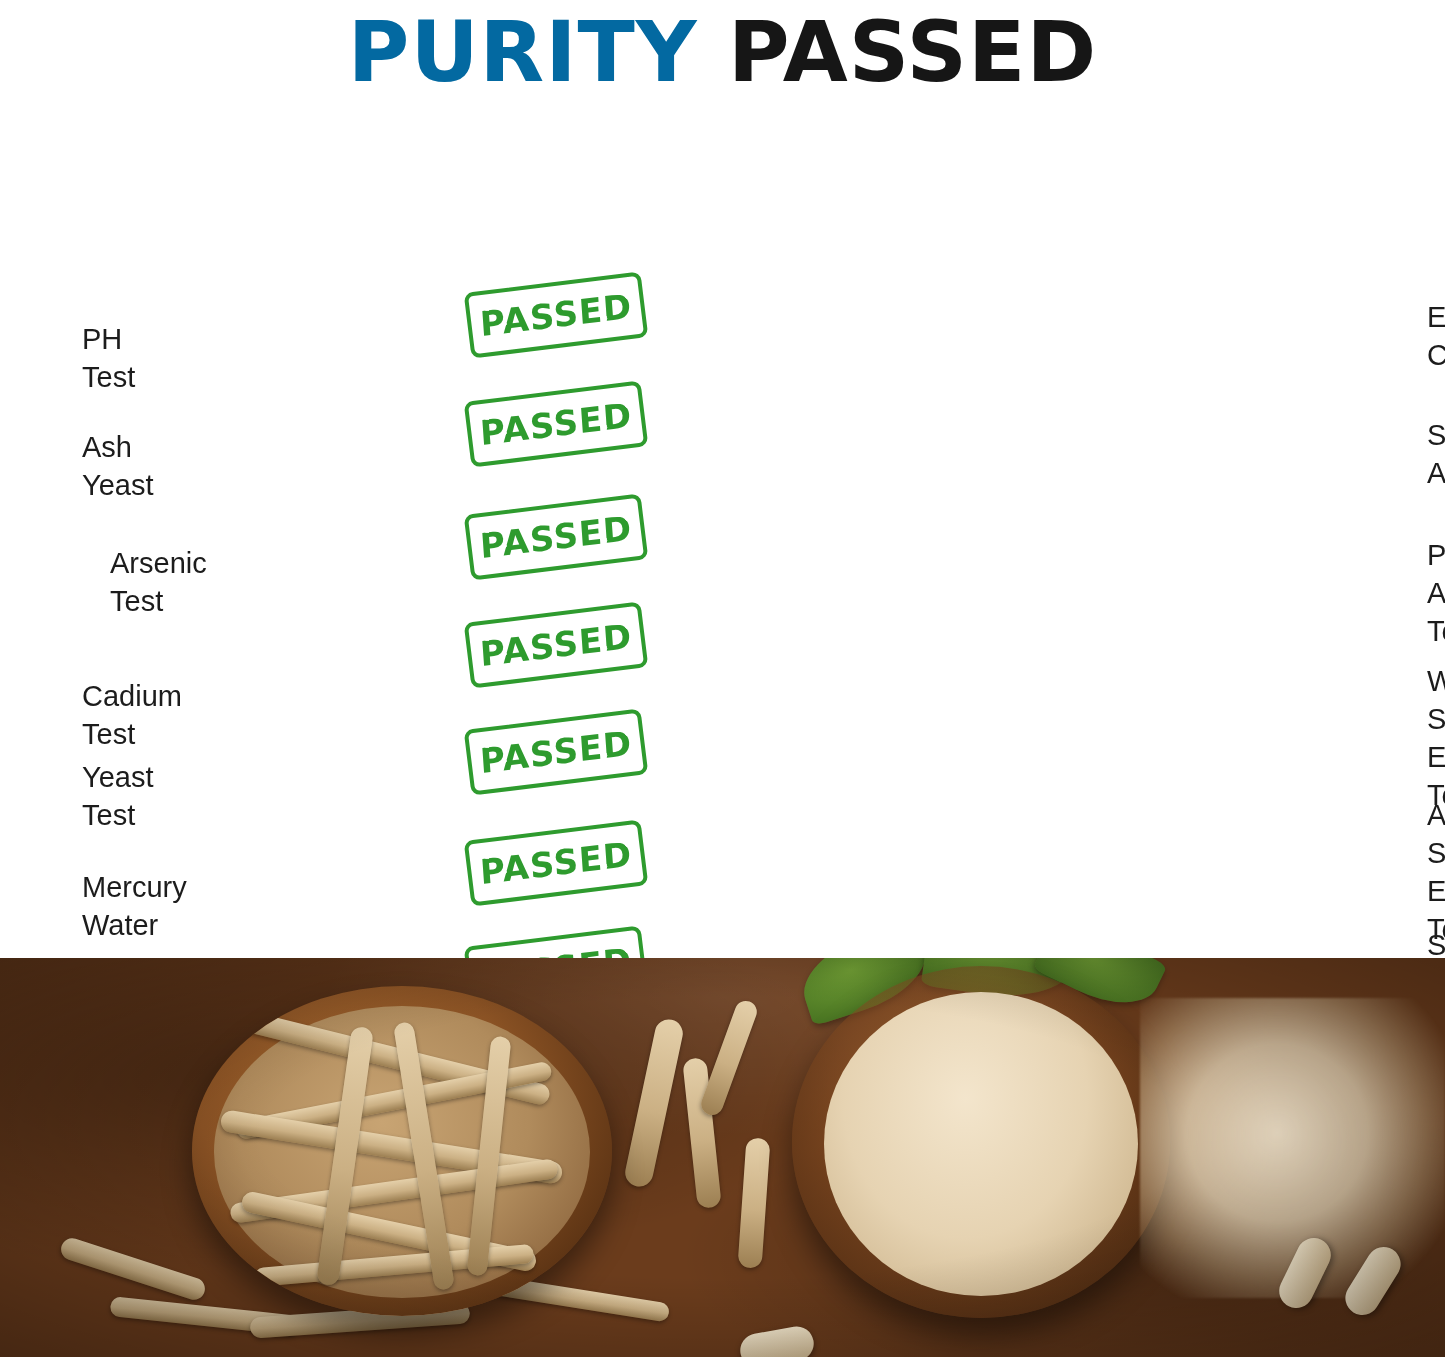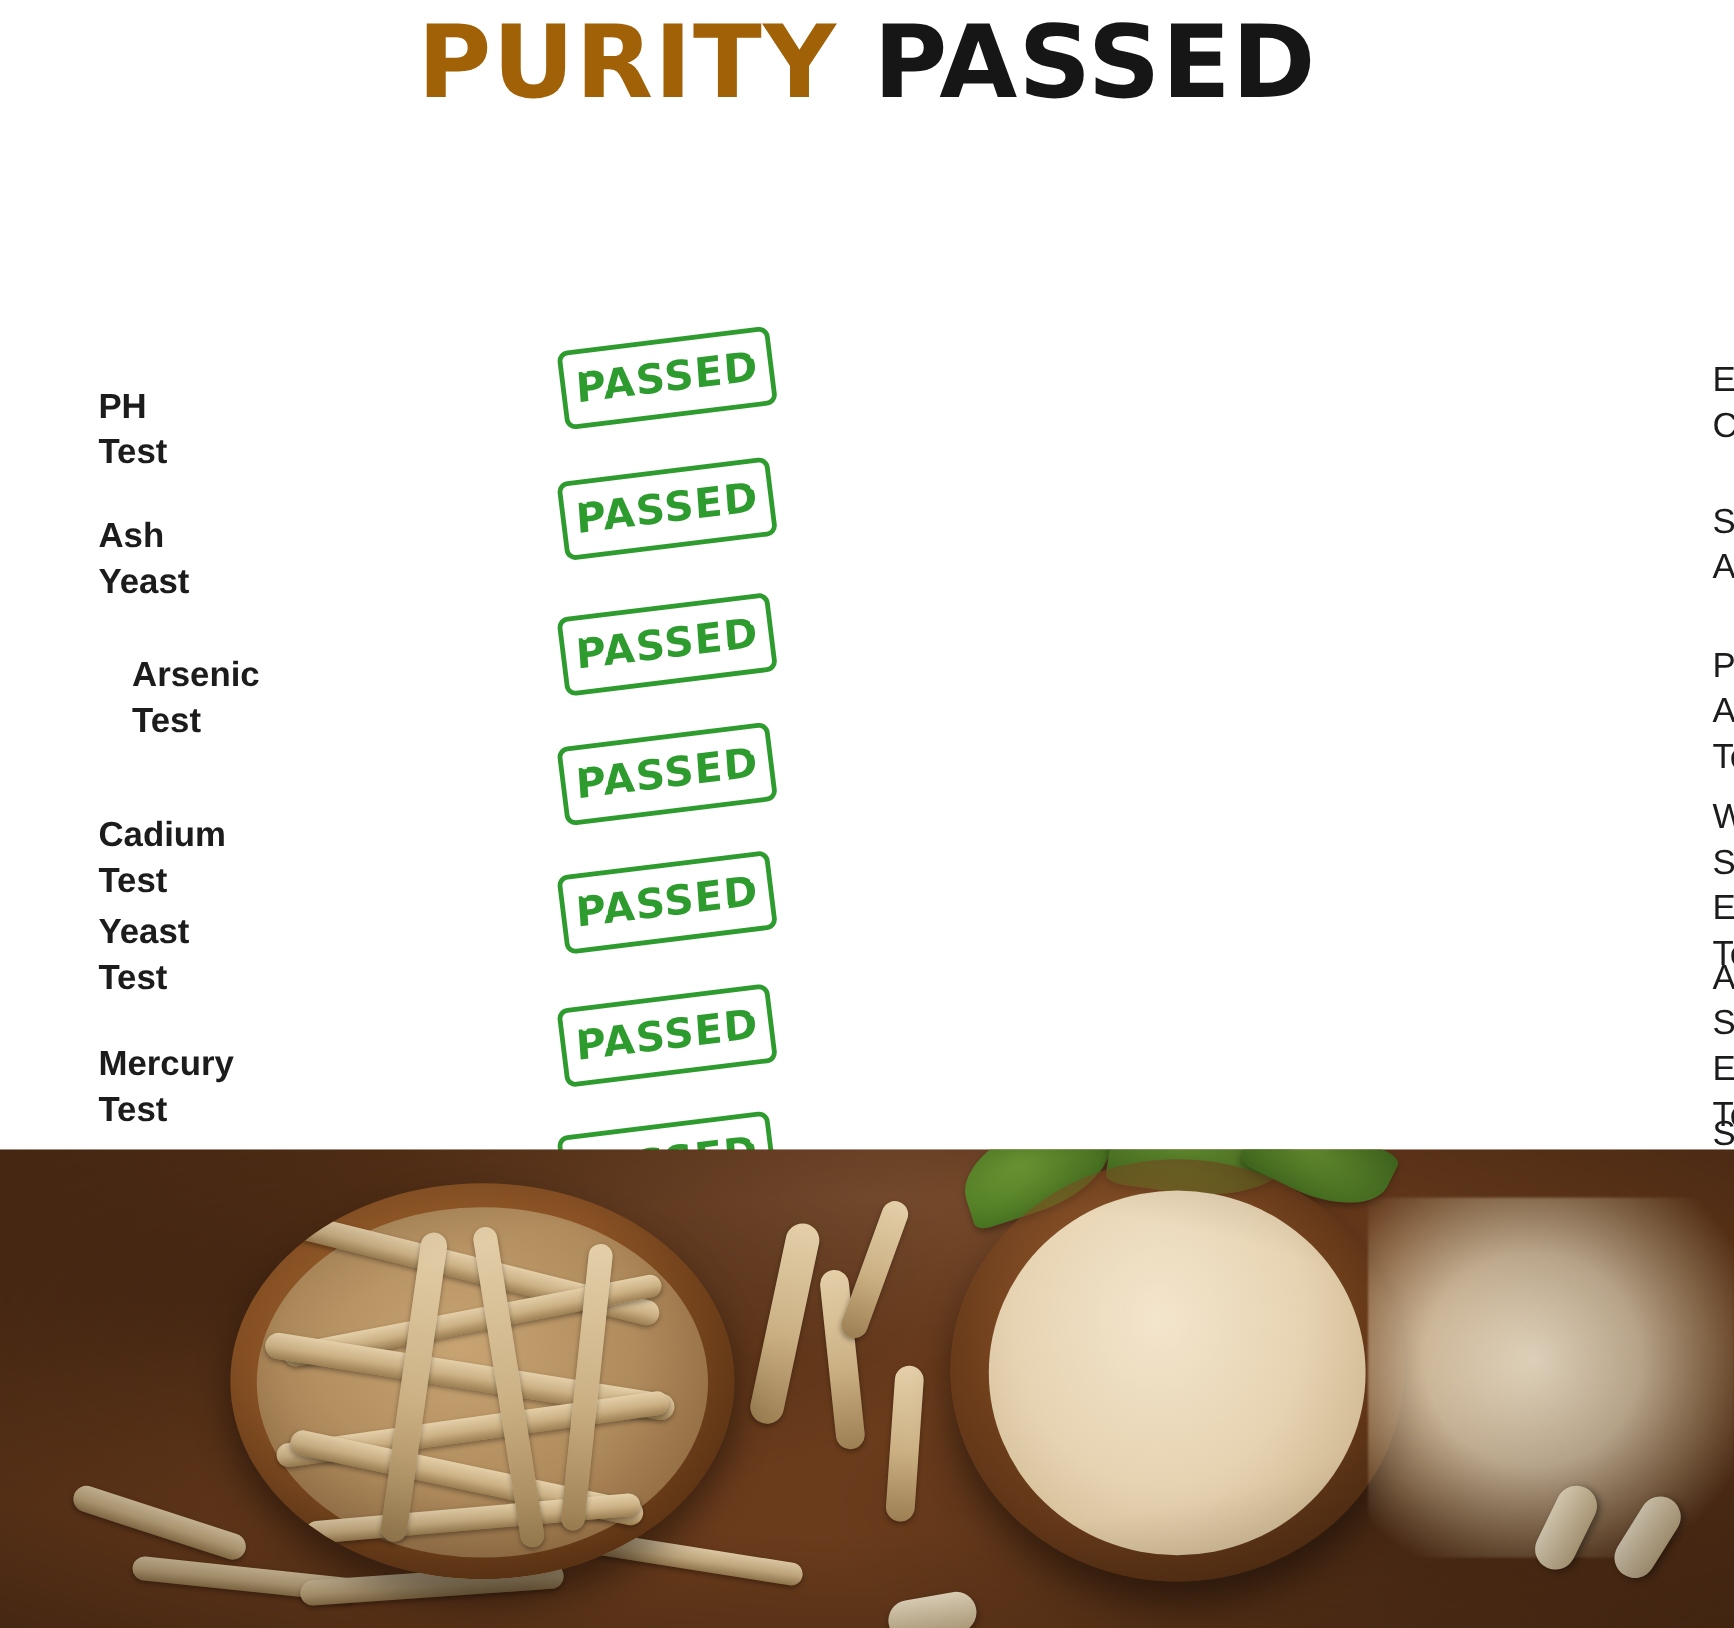--- a/index.html
+++ b/index.html
@@ -24,21 +24,21 @@
     height: 108px;
   }
   .title {
     font-family: "DejaVu Sans", sans-serif;
     font-weight: bold;
     font-size: 84px;
     letter-spacing: 1px;
     line-height: 100px;
     white-space: nowrap;
   }
-  .title .word-1 { color: #a16207; }
+  .title .word-1 { color: #0369a1; }
   .title .word-2 { color: #161616; }
 
   
   .tests-area {
     position: relative;
     width: 1445px;
     height: 850px;
   }
 
   .col {
@@ -53,21 +53,21 @@
     display: block;
   }
   .label {
     position: absolute;
     font-size: 29px;
     color: #1c1c1c;
     line-height: 38px;
     white-space: pre-line;
     font-family: "Liberation Sans", sans-serif;
   }
-  .label-left  { left: 82px; font-weight: bold; }
+  .label-left  { left: 82px; }
   .label-right { left: 737px; }
 
   
   .stamp {
     position: absolute;
     width: 178px;
     height: 66px;
     transform: rotate(-7deg);
   }
   .stamp .frame {
@@ -260,21 +260,21 @@
     <div class="row">
       <div class="label label-left" style="top:650px;">Yeast Test</div>
       <div class="stamp stamp-left" style="top:611px;">
         <div class="frame"></div>
         <div class="txt">PASSED</div>
         <div class="grit"></div>
       </div>
     </div>
 
     <div class="row">
-      <div class="label label-left" style="top:760px;">Mercury Test</div>
+      <div class="label label-left" style="top:760px;">Mercury Water</div>
       <div class="stamp stamp-left" style="top:722px;">
         <div class="frame"></div>
         <div class="txt">PASSED</div>
         <div class="grit"></div>
       </div>
     </div>
 
     <div class="row">
       <div class="label label-left" style="top:864px;">Yeast &amp; Mold Test</div>
       <div class="stamp stamp-left" style="top:828px;">

